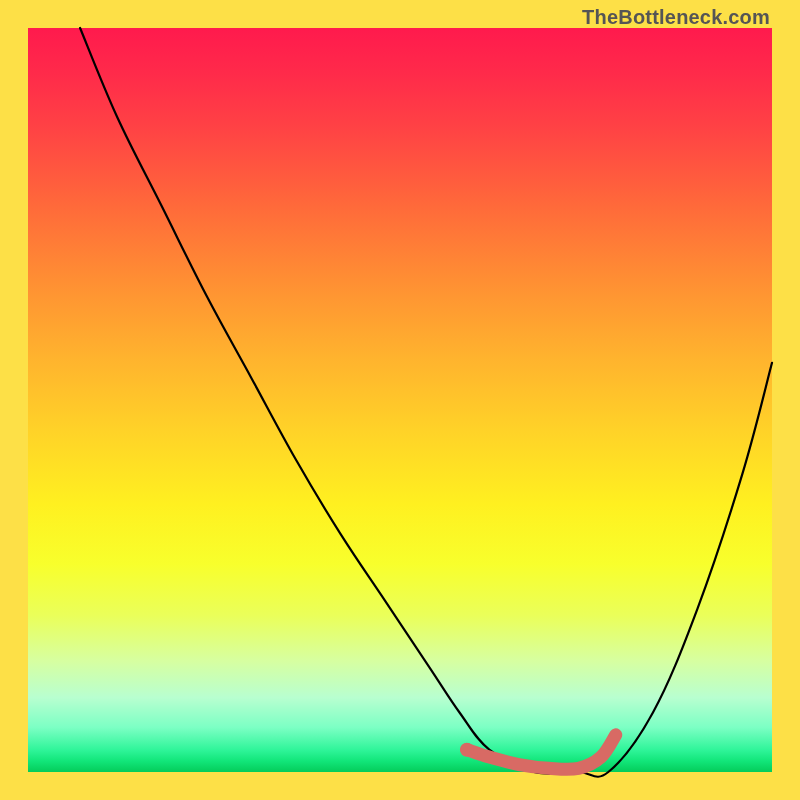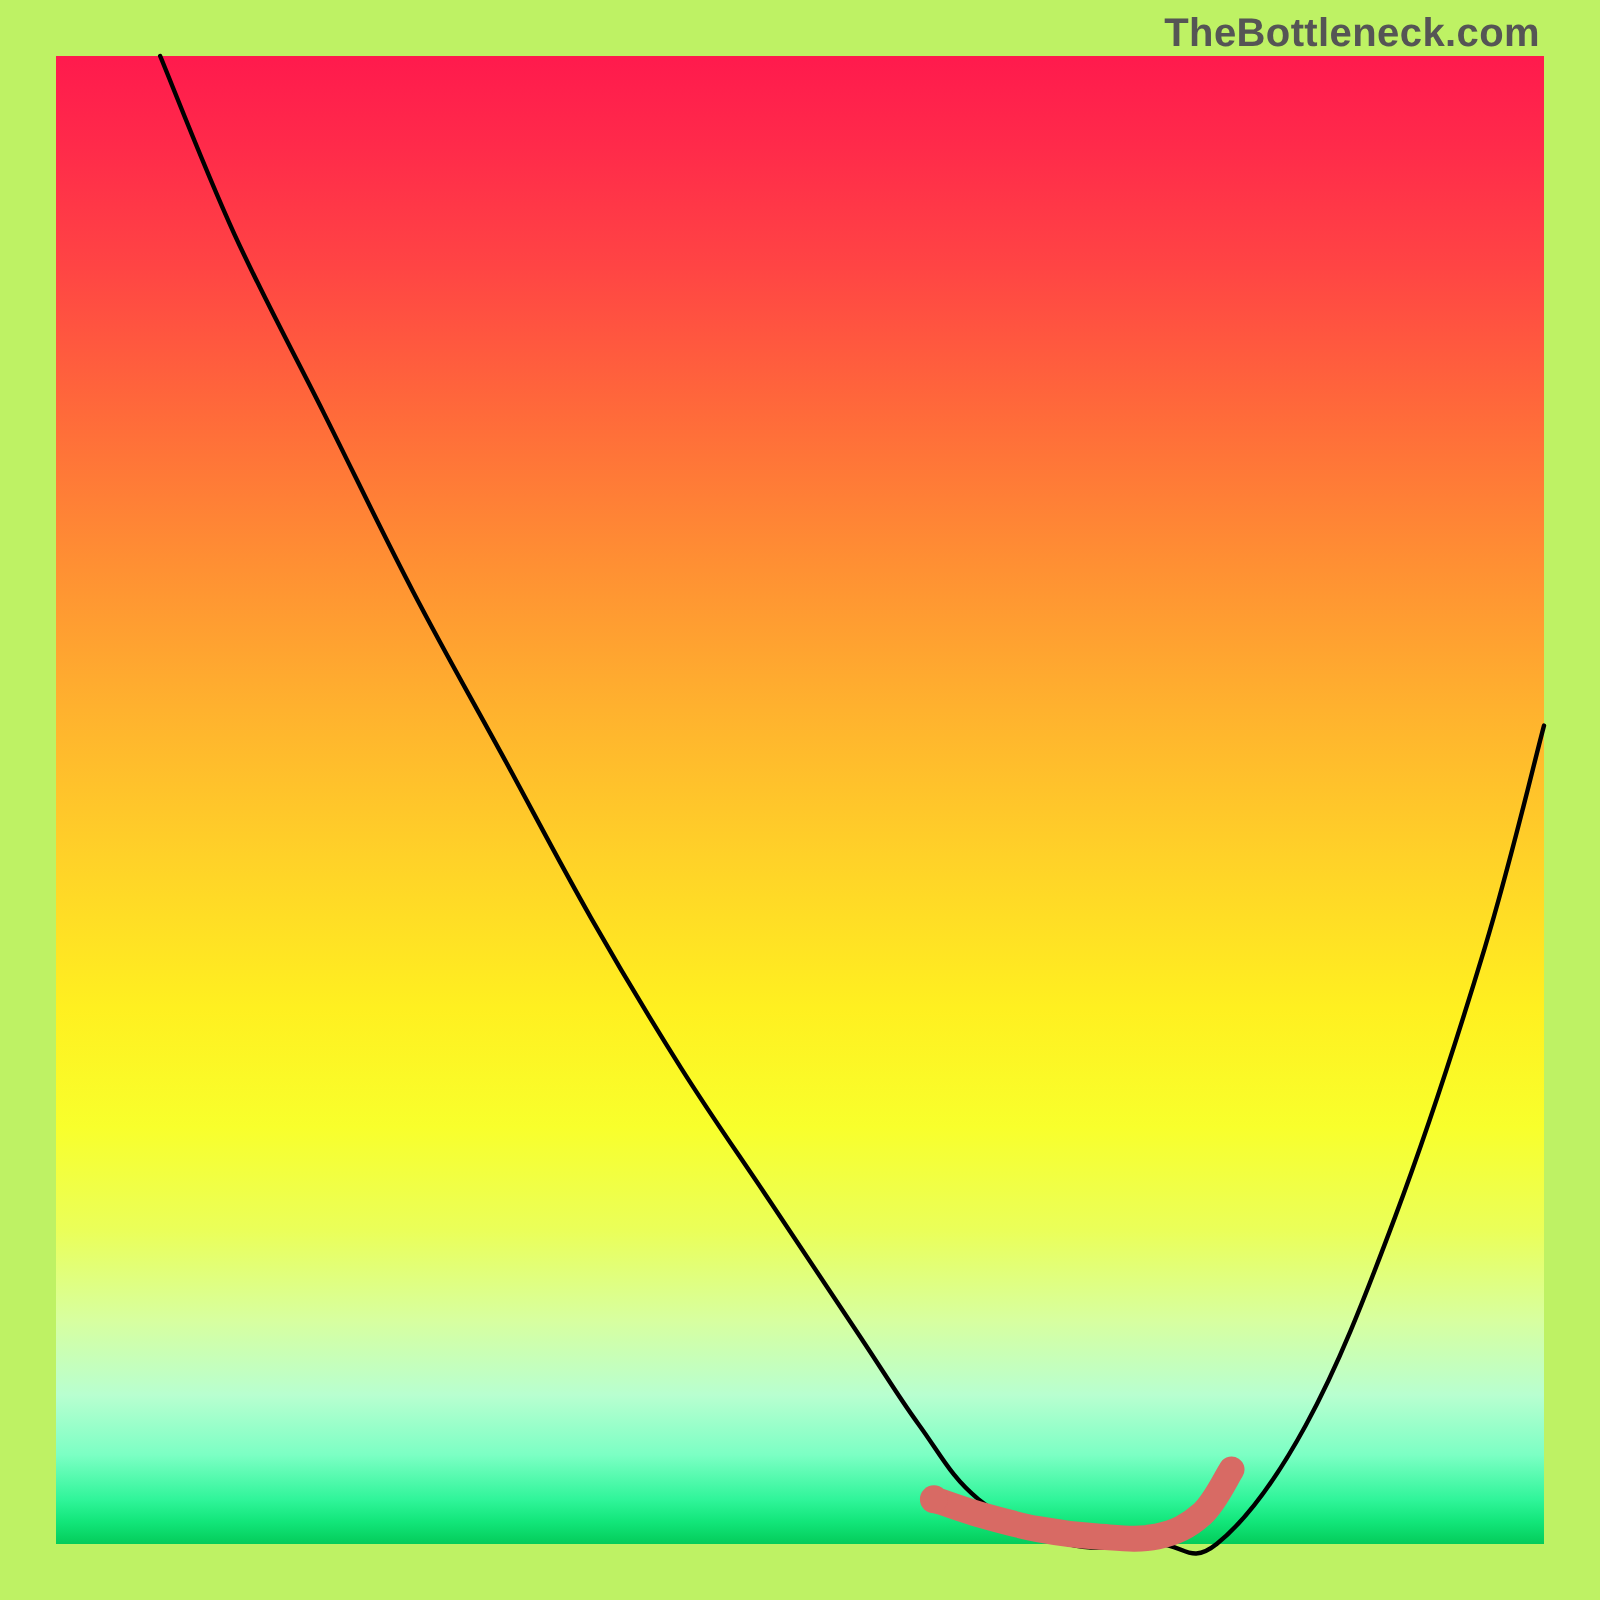--- a/index.html
+++ b/index.html
@@ -10,21 +10,21 @@
     background: #000;
     overflow: hidden;
     font-family: Arial, Helvetica, sans-serif;
   }
   .frame {
     position: absolute;
     left: 0;
     top: 0;
     width: 800px;
     height: 800px;
-    background: #bef264;
+    background: #fde047;
   }
   .plot {
     position: absolute;
     left: 28px;
     top: 28px;
     width: 744px;
     height: 744px;
     
     background: linear-gradient(to bottom,
       #ff1a4d 0%,

